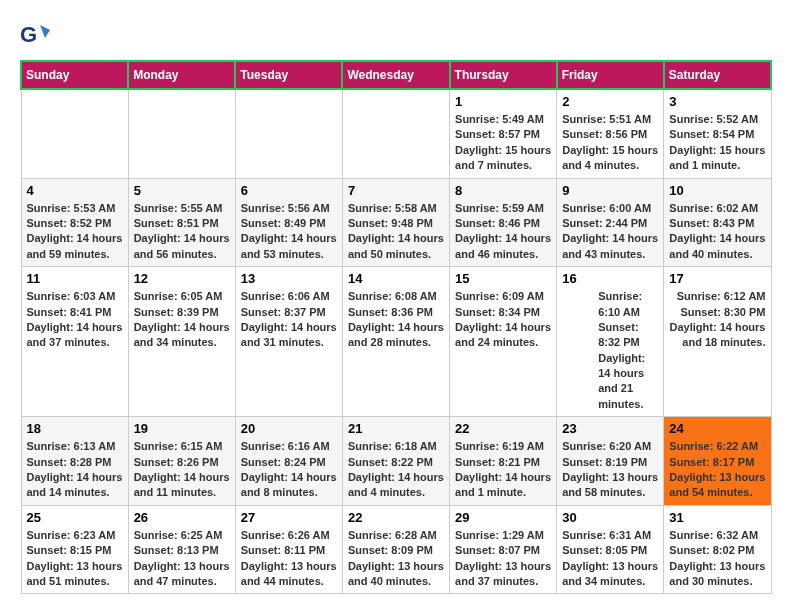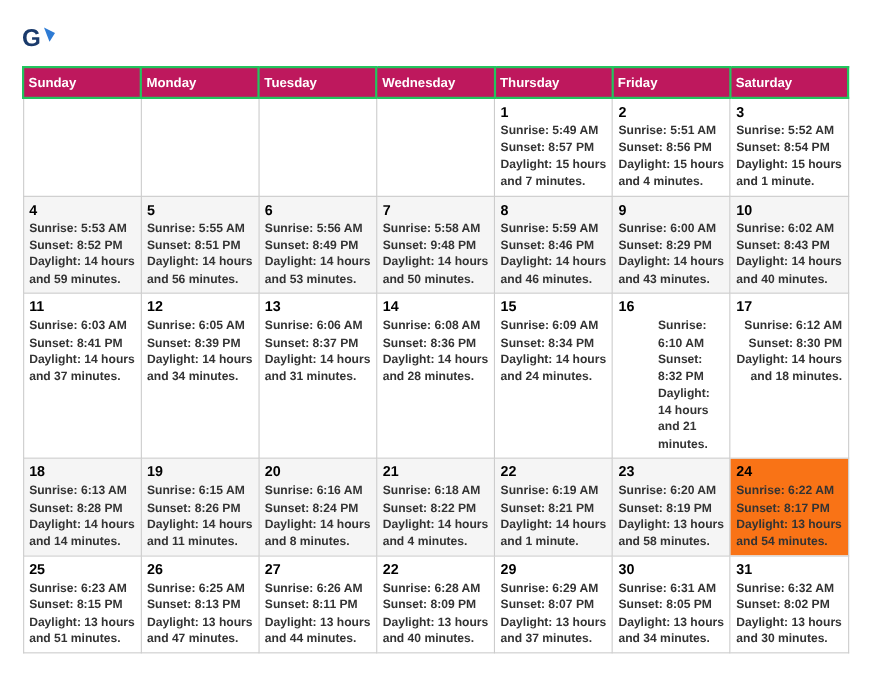--- a/index.html
+++ b/index.html
@@ -171,21 +171,21 @@
         </td>
         <td style="background: rgb(245, 245, 245);">
           <span class="day-number">8</span>
           <div class="day-info" style="white-space: pre-line;">Sunrise: 5:59 AM
 Sunset: 8:46 PM
 Daylight: 14 hours and 46 minutes.</div>
         </td>
         <td style="background: rgb(245, 245, 245);">
           <span class="day-number">9</span>
           <div class="day-info" style="white-space: pre-line;">Sunrise: 6:00 AM
-Sunset: 8:29 PM
+Sunset: 2:44 PM
 Daylight: 14 hours and 43 minutes.</div>
         </td>
         <td style="background: rgb(245, 245, 245);">
           <span class="day-number">10</span>
           <div class="day-info" style="white-space: pre-line;">Sunrise: 6:02 AM
 Sunset: 8:43 PM
 Daylight: 14 hours and 40 minutes.</div>
         </td>
       </tr>
       <tr>
@@ -296,21 +296,21 @@
 Daylight: 13 hours and 44 minutes.</div>
         </td>
         <td>
           <span class="day-number">22</span>
           <div class="day-info" style="white-space: pre-line;">Sunrise: 6:28 AM
 Sunset: 8:09 PM
 Daylight: 13 hours and 40 minutes.</div>
         </td>
         <td>
           <span class="day-number">29</span>
-          <div class="day-info" style="white-space: pre-line;">Sunrise: 6:29 AM
+          <div class="day-info" style="white-space: pre-line;">Sunrise: 1:29 AM
 Sunset: 8:07 PM
 Daylight: 13 hours and 37 minutes.</div>
         </td>
         <td>
           <span class="day-number">30</span>
           <div class="day-info" style="white-space: pre-line;">Sunrise: 6:31 AM
 Sunset: 8:05 PM
 Daylight: 13 hours and 34 minutes.</div>
         </td>
         <td>

